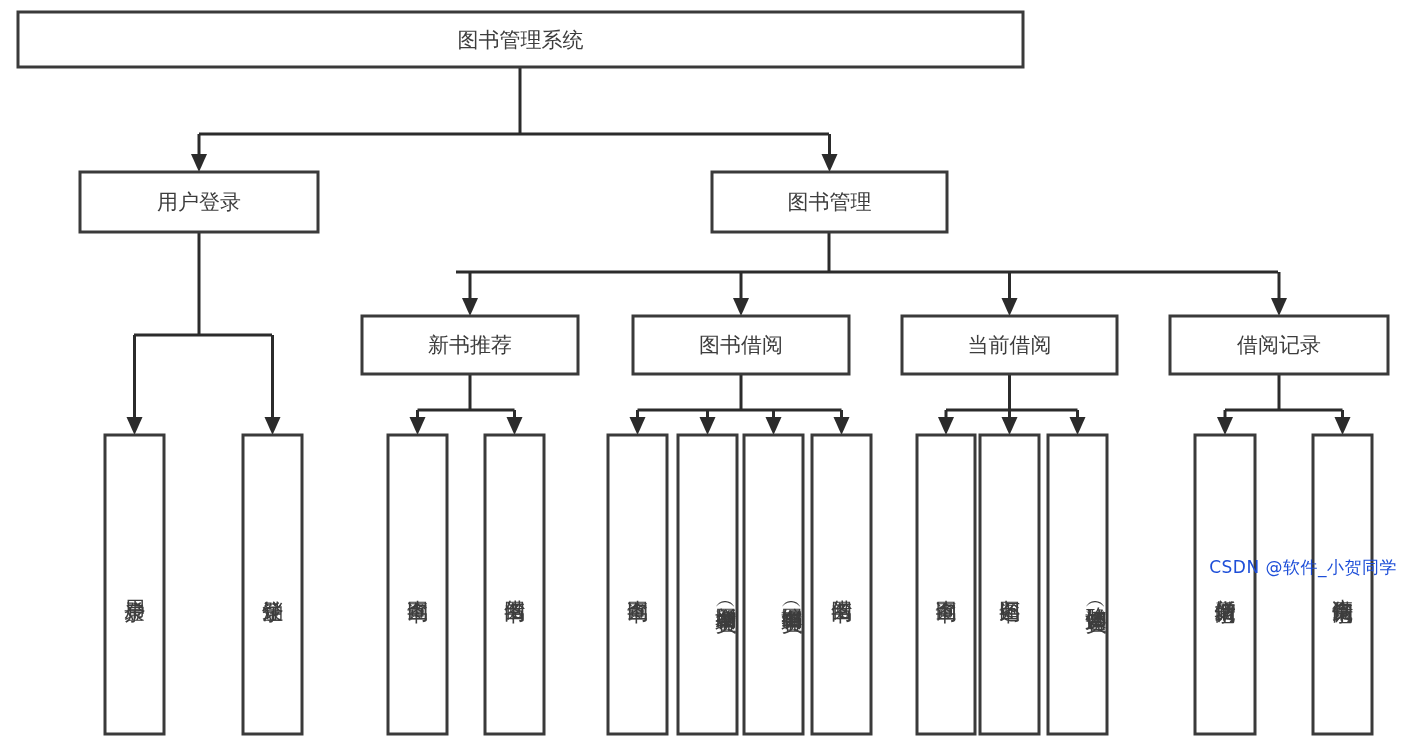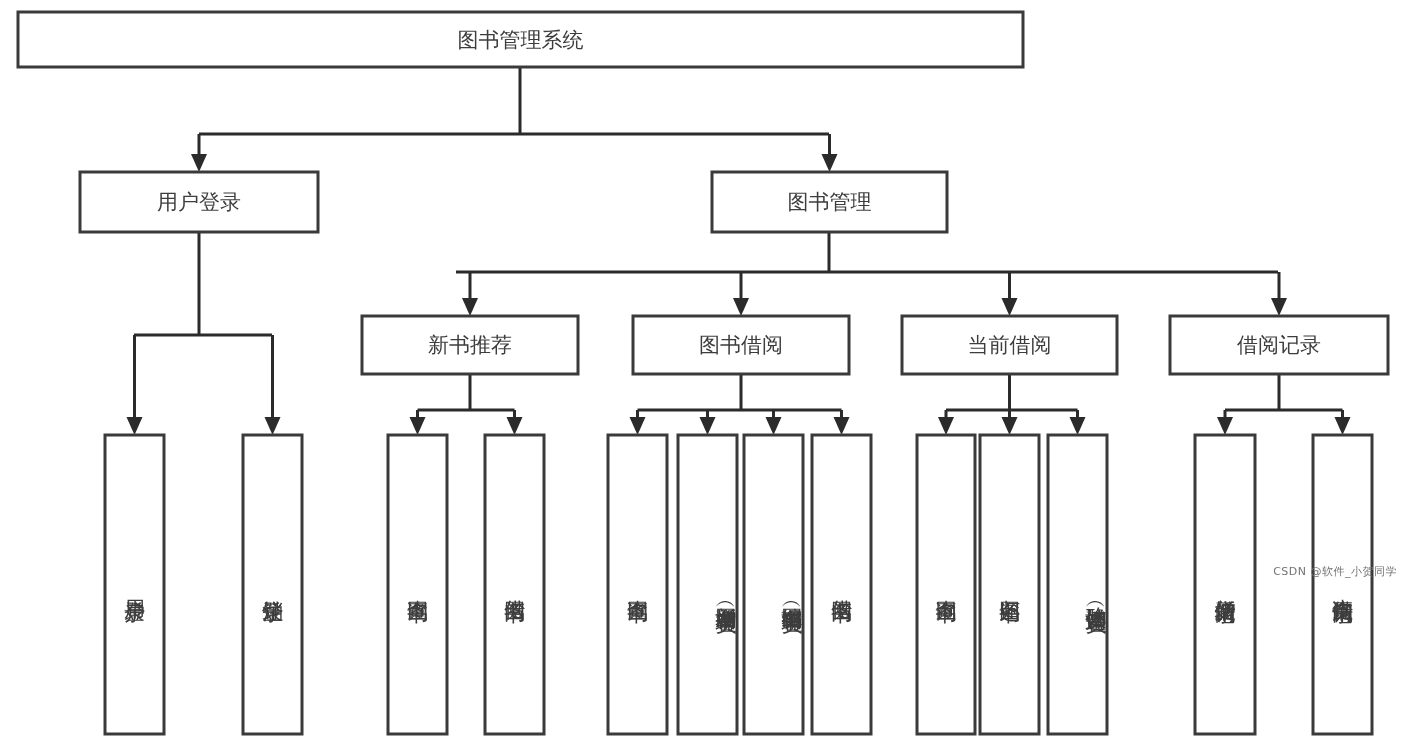--- a/index.html
+++ b/index.html
@@ -65,22 +65,22 @@
     pointer-events: none;
   }
   .vlabel-wrap.centered {
     align-items: center;
   }
   .watermark {
     position: absolute;
     right: 8px;
     bottom: 4px;
     font-family: "DejaVu Sans", "Liberation Sans", sans-serif;
-    font-size: 11px;
-    color: #737373;
+    font-size: 17px;
+    color: #1d4ed8;
     letter-spacing: 0.5px;
     white-space: nowrap;
   }
 </style>
 </head>
 <body>
 
 <div id="diagram-root">
   <svg class="flow" viewBox="0 0 1405 747" xmlns="http://www.w3.org/2000/svg">
     <g id="connectors-layer">

